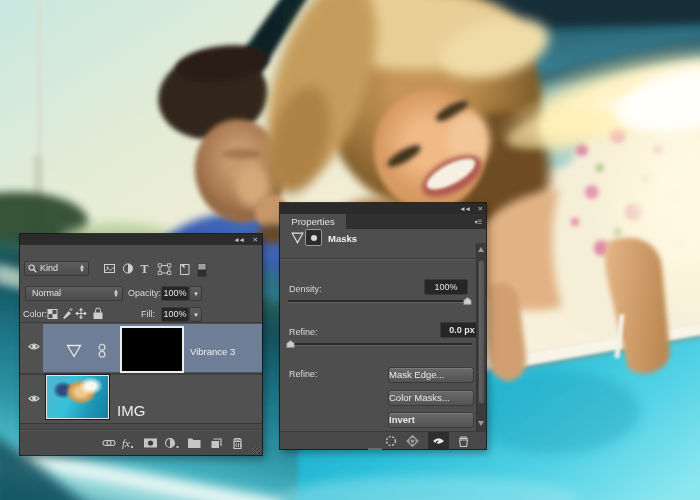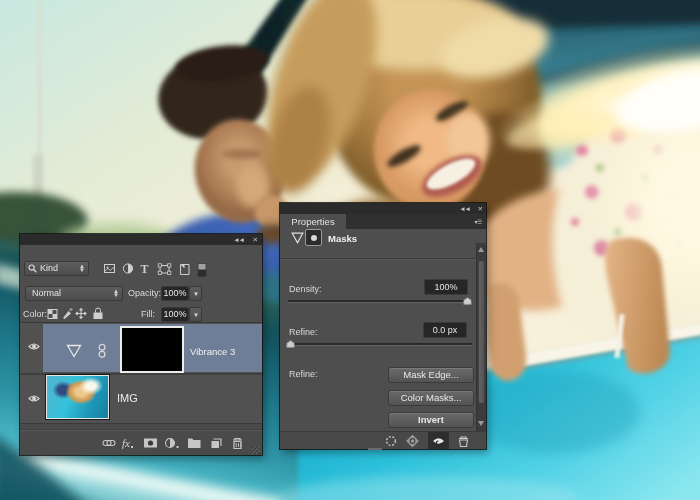--- a/index.html
+++ b/index.html
@@ -9,21 +9,21 @@
 
 .panel{background:#4e4e4e;box-shadow:0 0 0 1px rgba(15,15,15,0.8),3px 4px 8px rgba(0,0,0,0.35);}
 .tbar{left:0;top:0;right:0;height:11px;background:#2b2b2b;}
 .cc{position:absolute;color:#c4c4c4;font-size:6.5px;letter-spacing:-1px;line-height:9px;}
 .tabrow{left:0;top:11px;right:0;height:15px;background:#303030;}
 .tab{position:absolute;left:0;top:0;height:15px;background:#4e4e4e;color:#e4e4e4;font-size:9.5px;line-height:15px;text-align:center;}
 .pmenu{position:absolute;top:4px;color:#c4c4c4;font-size:6px;letter-spacing:-0.5px;}
 .txt{color:#dadada;font-size:9px;line-height:10px;white-space:nowrap;}
 .well{background:#262626;border-radius:2px;border:1px solid #3a3a3a;color:#e6e6e6;font-size:9px;text-align:center;}
 .dd{background:linear-gradient(#5d5d5d,#4c4c4c);border:1px solid #383838;border-radius:2px;color:#e2e2e2;font-size:9px;}
-.btn{background:linear-gradient(#6a6a6a,#535353);border:1px solid #3a3a3a;border-radius:3px;color:#e8e8e8;font-size:9.5px;text-align:center;box-shadow:inset 0 1px 0 rgba(255,255,255,0.12);}
+.btn{background:linear-gradient(#6a6a6a,#535353);border:1px solid #3a3a3a;border-radius:3px;color:#e8e8e8;font-size:9.5px;text-align:left;box-shadow:inset 0 1px 0 rgba(255,255,255,0.12);}
 .track{height:2px;background:#2a2a2a;box-shadow:0 1px 0 rgba(255,255,255,0.13);}
 .updn{position:absolute;font-size:6px;line-height:4px;color:#d8d8d8;text-align:center;}
 </style>
 </head>
 <body>
 <div id="stage">
 <svg id="photo" width="700" height="500" viewBox="0 0 700 500">
 <defs>
   <linearGradient id="gSky" x1="0" y1="0" x2="0.75" y2="0.85">
     <stop offset="0" stop-color="#c8e8e0"></stop>
@@ -269,21 +269,21 @@
         <circle cx="5" cy="11.2" r="2.9" fill="none" stroke="#d8d8d8" stroke-width="1.3"></circle>
       </svg>
     <div style="left:100px;top:92px;width:64px;height:47px;background:#000;border:2px solid #ececec;box-sizing:border-box;"></div>
     <div class="txt" style="left:170px;top:113px;color:#f0f0f0;font-size:9.5px;">Vibrance 3</div>
     <div style="left:26px;top:141px;width:63px;height:44px;border:1px solid #e8e8e8;outline:1px solid #1a1a1a;box-sizing:border-box;background:
       radial-gradient(ellipse 16px 12px at 44px 10px,rgba(255,252,240,0.95) 30%,rgba(255,252,240,0) 75%),
       radial-gradient(ellipse 20px 16px at 34px 16px,#edc98e 25%,#cf9c54 55%,rgba(0,0,0,0) 78%),
       radial-gradient(ellipse 14px 12px at 16px 14px,#2e4a7e 35%,rgba(0,0,0,0) 75%),
       radial-gradient(ellipse 10px 8px at 25px 13px,#b07c50 40%,rgba(0,0,0,0) 80%),
       linear-gradient(115deg,#4ab8d2 15%,#35c2da 40%,#1d93b5 75%,#14809f);"></div>
-    <div class="txt" style="left:97px;top:159px;color:#ececec;font-size:11px;">IMG</div>
+    <div class="txt" style="left:97px;top:172px;color:#ececec;font-size:15px;">IMG</div>
 
     <div style="left:0;top:190px;width:242px;height:31px;background:#4a4a4a;">
       <div style="left:0;top:5px;width:242px;height:1px;background:#3e3e3e;"></div>
       <div style="left:0;top:6px;width:242px;height:1px;background:#585858;"></div>
       <svg style="position:absolute;left:80px;top:12px;" width="160" height="14" viewBox="0 0 160 14">
         <g fill="none" stroke="#c6c6c6" stroke-width="1.1">
           <path d="M3 7 a2.5 2.5 0 0 1 2.5 -2.5 h3 a2.5 2.5 0 0 1 0 5 h-3 A2.5 2.5 0 0 1 3 7 z M7 7 a2.5 2.5 0 0 1 2.5 -2.5 h3 a2.5 2.5 0 0 1 0 5 h-3 A2.5 2.5 0 0 1 7 7 z"></path>
           <text x="22" y="11" fill="#d6d6d6" stroke="none" font-size="11" font-style="italic" font-family="Liberation Serif">fx</text>
           <rect x="31" y="10" width="2" height="2" fill="#c6c6c6" stroke="none"></rect>
           <rect x="44" y="2.5" width="13" height="9" fill="#c6c6c6" stroke="none"></rect>
@@ -320,21 +320,21 @@
     <div class="txt" style="left:48px;top:31px;font-weight:bold;color:#f0f0f0;font-size:9.5px;">Masks</div>
     <div style="left:0;top:55px;width:206px;height:1px;background:#3b3b3b;"></div>
     <div style="left:0;top:56px;width:206px;height:1px;background:#5a5a5a;"></div>
     <div class="txt" style="left:9px;top:81px;">Density:</div>
     <div class="well" style="left:144px;top:76px;width:42px;height:14px;line-height:14px;">100%</div>
     <div class="track" style="left:8px;top:97px;width:184px;"></div>
     <svg style="position:absolute;left:183px;top:94px;" width="9" height="8" viewBox="0 0 9 8">
         <path d="M4.5 0.5 L8.2 3.2 V7.4 H0.8 V3.2 Z" fill="#cdcdcd" stroke="#8a8a8a" stroke-width="0.7"></path>
       </svg>
     <div class="txt" style="left:9px;top:124px;">Refine:</div>
-    <div class="well" style="left:143px;top:119px;width:42px;height:14px;line-height:14px;">0.0 px</div>
+    <div class="well" style="left:160px;top:119px;width:42px;height:14px;line-height:14px;font-weight:bold;">0.0 px</div>
     <div class="track" style="left:8px;top:140px;width:184px;"></div>
     <svg style="position:absolute;left:6px;top:137px;" width="9" height="8" viewBox="0 0 9 8">
         <path d="M4.5 0.5 L8.2 3.2 V7.4 H0.8 V3.2 Z" fill="#cdcdcd" stroke="#8a8a8a" stroke-width="0.7"></path>
       </svg>
     <div class="txt" style="left:9px;top:166px;text-align:center;">Refine:</div>
     <div class="btn" style="left:108px;top:164px;width:84px;height:14px;line-height:14px;">Mask Edge...</div>
     <div class="btn" style="left:108px;top:187px;width:84px;height:14px;line-height:14px;">Color Masks...</div>
     <div class="btn" style="left:108px;top:209px;width:84px;height:14px;line-height:14px;font-weight:bold;">Invert</div>
     <div style="left:196px;top:40px;width:10px;height:188px;background:#3c3c3c;border-left:1px solid #333;box-sizing:border-box;"></div>
     <div style="left:198px;top:57px;width:7px;height:144px;background:linear-gradient(to right,#646464,#525252);border-radius:3px;border:1px solid #404040;box-sizing:border-box;"></div>

